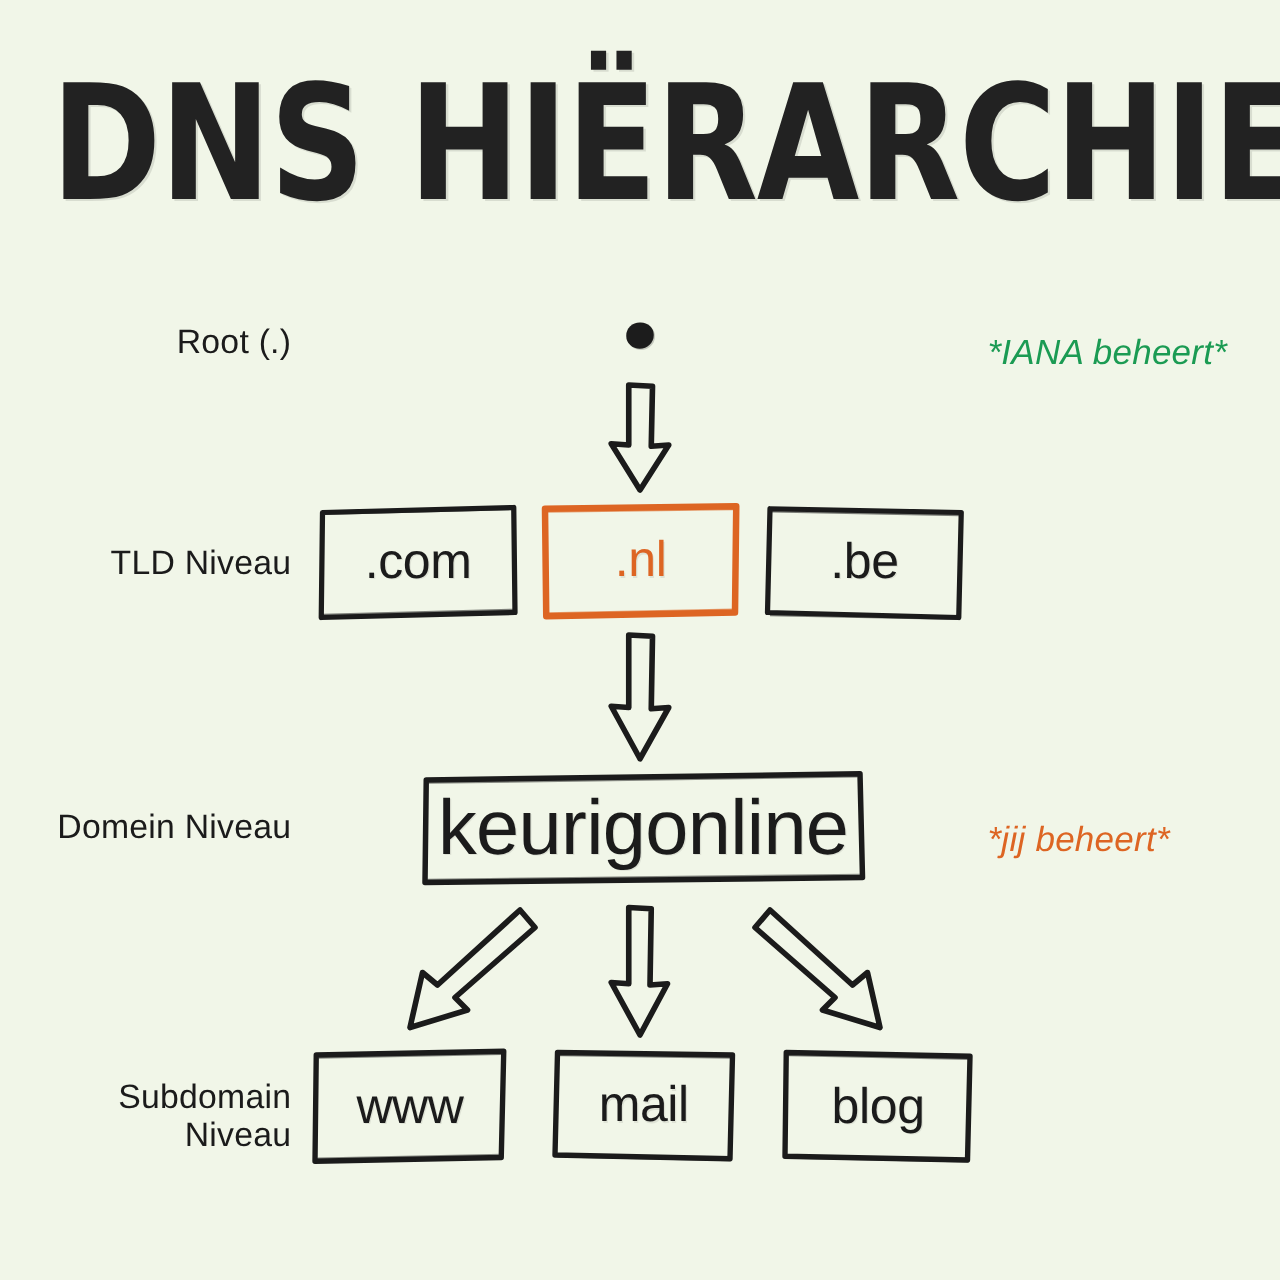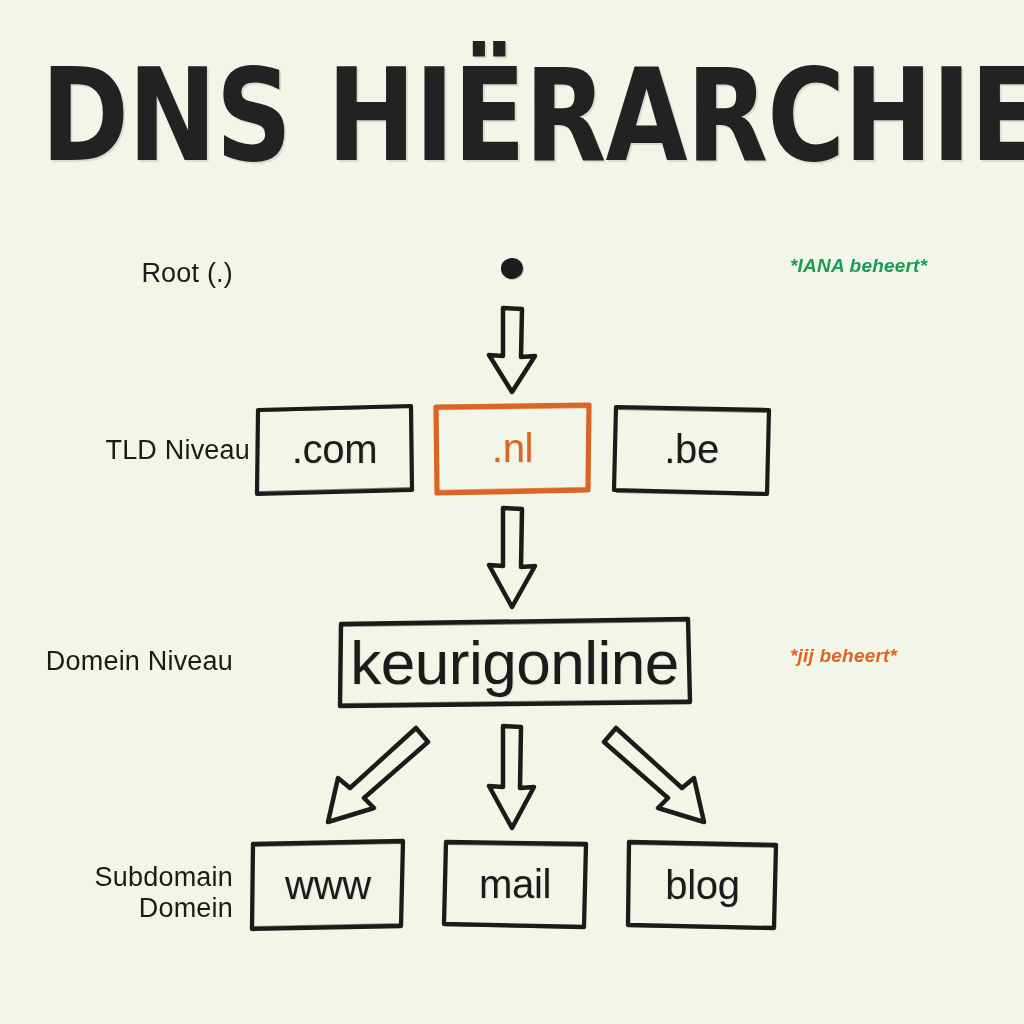--- a/index.html
+++ b/index.html
@@ -44,32 +44,33 @@
   .row-label {
     position: absolute;
     font-size: 27px;
     color: #1b1b1b;
     text-align: right;
     line-height: 1.15;
     letter-spacing: 0.2px;
     white-space: pre-line;
   }
   #label-root   { left: 0px;  top: 258px; width: 233px; }
-  #label-tld    { left: 0px;  top: 435px; width: 233px; padding-left: 17px; }
+  #label-tld    { left: 0px;  top: 435px; width: 233px; }
   #label-domain { left: 0px;  top: 646px; width: 233px; }
   #label-sub    { left: 0px;  top: 862px; width: 233px; }
 
   
   .annotation {
     position: absolute;
-    font-size: 19px;
+    font-size: 28px;
     font-style: italic;
-    font-weight: 700;
+    font-weight: 400;
     white-space: nowrap;
     letter-spacing: 0.2px;
+    margin-top: 11px;
   }
   .annotation.green  { color: #1b9b53; }
   .annotation.orange { color: #dd6523; }
   #ann-root   { left: 790px; top: 255px; }
   #ann-tld    { left: 790px; top: 435px; }
   #ann-domain { left: 790px; top: 645px; }
 
   
   #root-dot {
     position: absolute;
@@ -136,21 +137,21 @@
 <body>
 
 <div id="canvas">
 
   <div class="title">DNS HIËRARCHIE</div>
 
   <div class="row-label" id="label-root">Root (.)</div>
   <div class="row-label" id="label-tld">TLD Niveau</div>
   <div class="row-label" id="label-domain">Domein Niveau</div>
   <div class="row-label" id="label-sub">Subdomain
-Domein</div>
+Niveau</div>
 
   <div class="annotation green" id="ann-root">*IANA beheert*</div>
   <div class="annotation orange" id="ann-domain">*jij beheert*</div>
 
   <div id="root-dot"></div>
 
   <svg class="arrow" id="arrow-root-tld" viewBox="0 0 64 90">
     <path d="M23,3 L42,4 L41,52 L55,51 L32,87 L9,50 L23,51 Z" fill="none" stroke="#1b1b1b" stroke-width="4.5" stroke-linejoin="round" stroke-linecap="round"></path>
   </svg>
 

